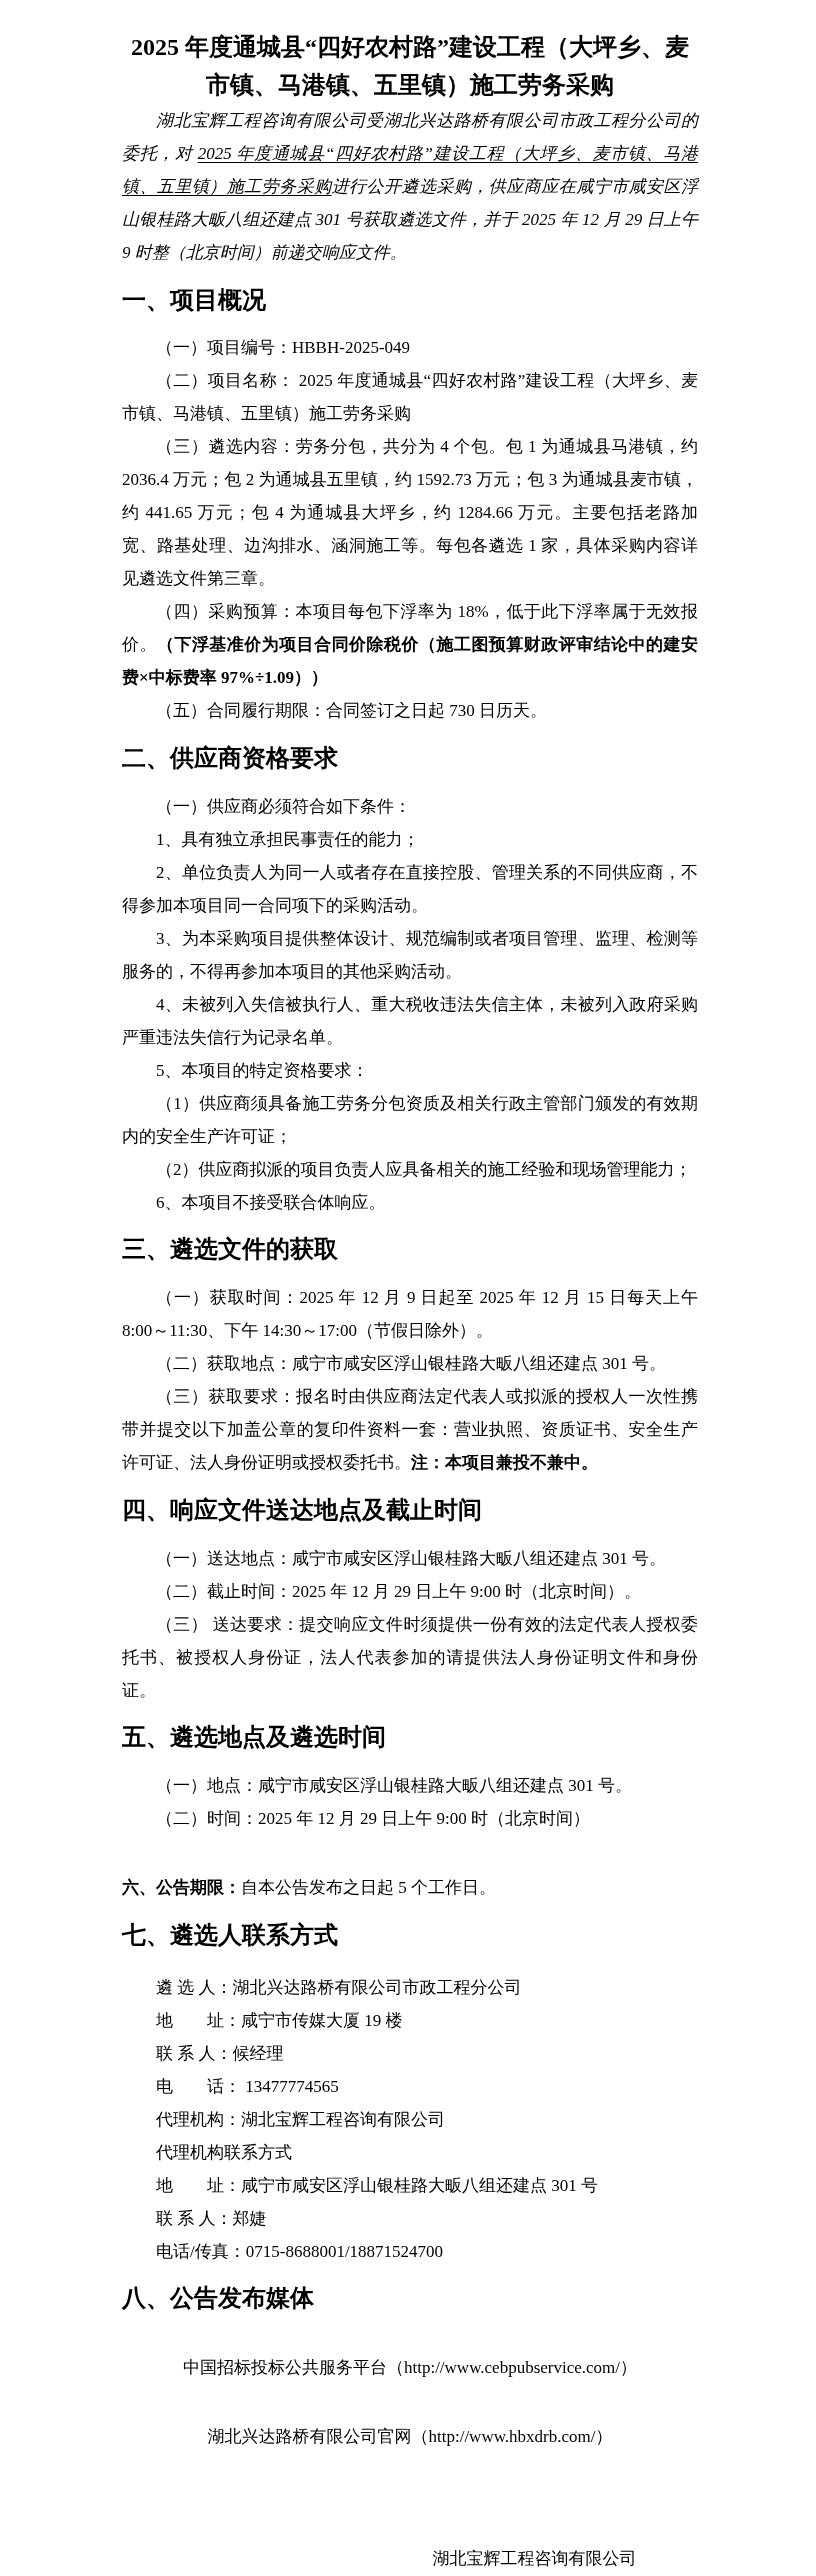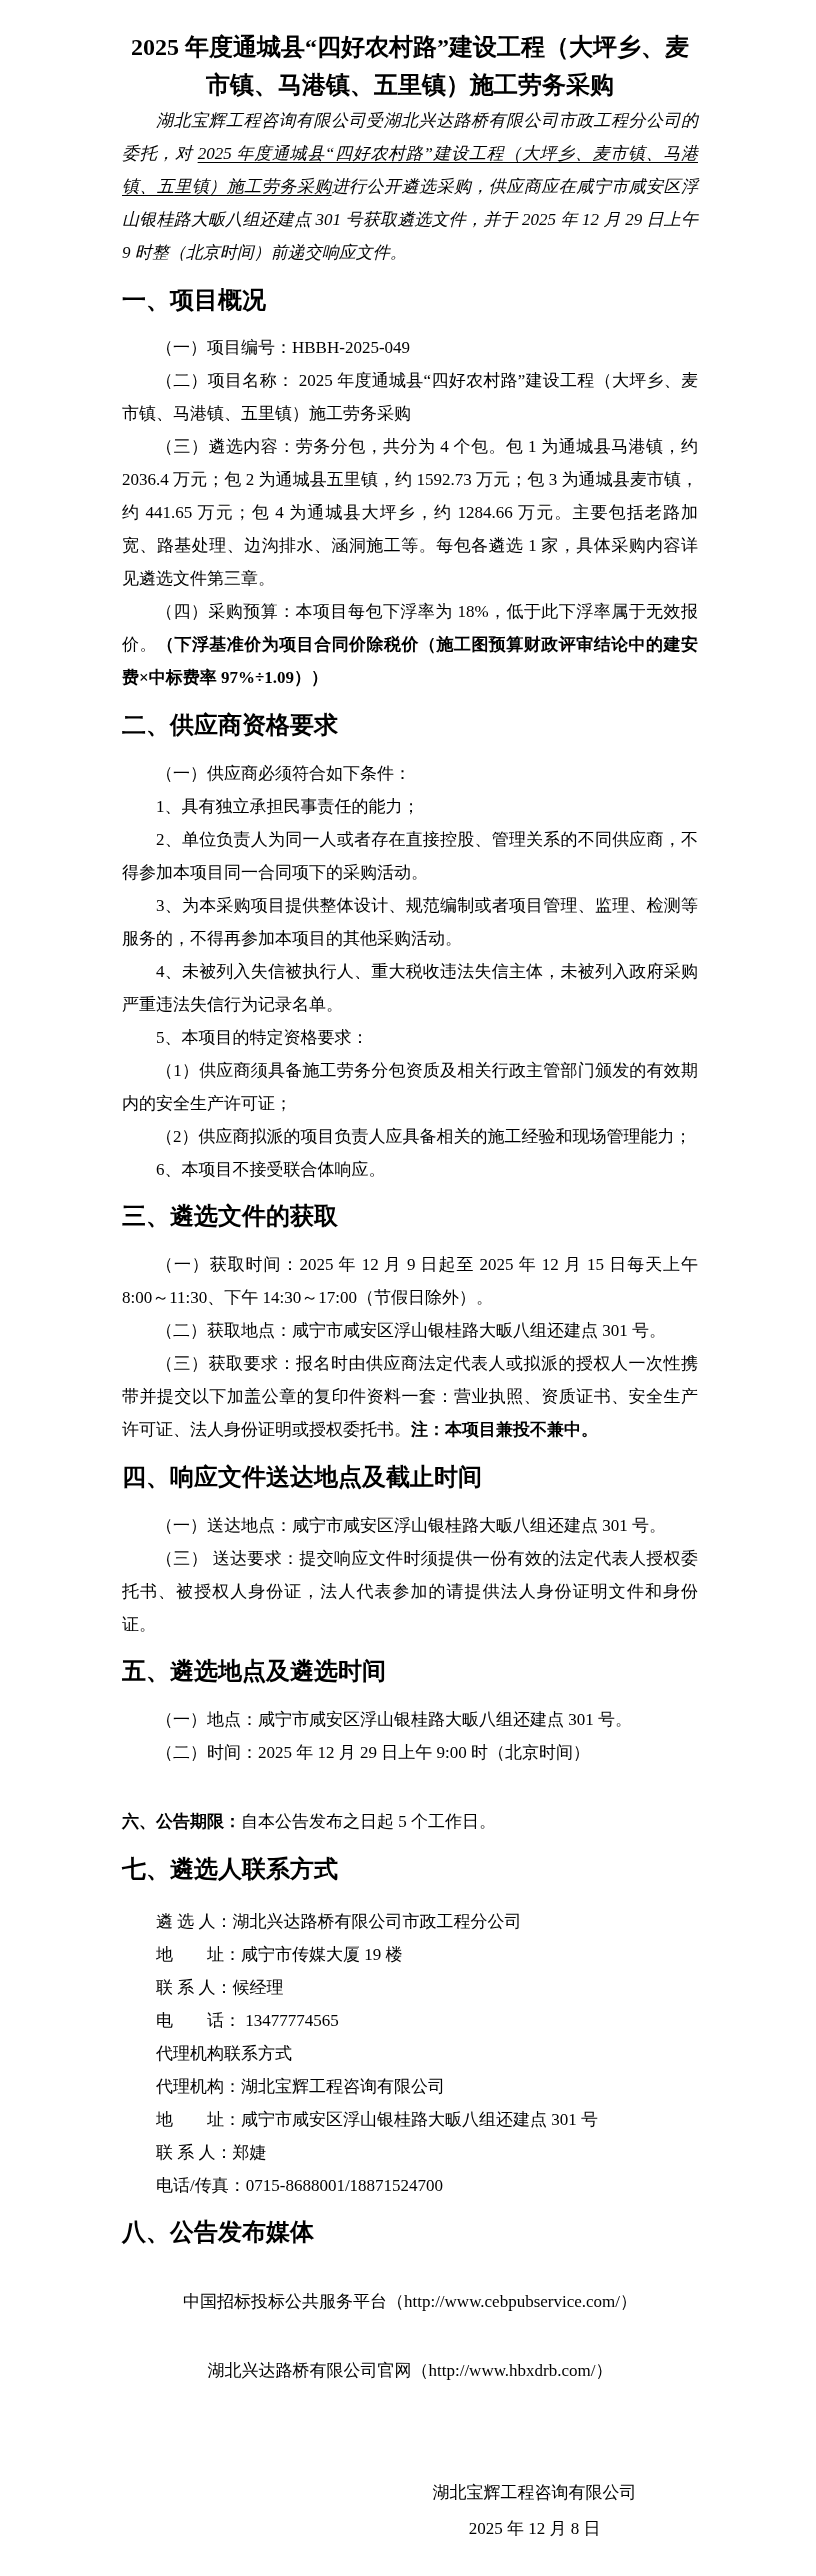--- a/index.html
+++ b/index.html
@@ -60,55 +60,57 @@
 
   <h1 class="doc-title">2025 年度通城县“四好农村路”建设工程（大坪乡、麦市镇、马港镇、五里镇）施工劳务采购</h1>
 
   <p class="body intro"><span>湖北宝辉工程咨询有限公司受湖北兴达路桥有限公司市政工程分公司的委托，对 </span><span class="u">2025 年度通城县“四好农村路”建设工程（大坪乡、麦市镇、马港镇、五里镇）施工劳务采购</span><span>进行公开遴选采购，供应商应在咸宁市咸安区浮山银桂路大畈八组还建点 301 号获取遴选文件，并于 2025 年 12 月 29 日上午 9 时整（北京时间）前递交响应文件。</span></p>
 
   <h2 class="sec">一、项目概况</h2>
   <p class="body">（一）项目编号：HBBH-2025-049</p>
   <p class="body">（二）项目名称： 2025 年度通城县“四好农村路”建设工程（大坪乡、麦市镇、马港镇、五里镇）施工劳务采购</p>
   <p class="body">（三）遴选内容：劳务分包，共分为 4 个包。包 1 为通城县马港镇，约 2036.4 万元；包 2 为通城县五里镇，约 1592.73 万元；包 3 为通城县麦市镇，约 441.65 万元；包 4 为通城县大坪乡，约 1284.66 万元。主要包括老路加宽、路基处理、边沟排水、涵洞施工等。每包各遴选 1 家，具体采购内容详见遴选文件第三章。</p>
   <p class="body"><span>（四）采购预算：本项目每包下浮率为 18%，低于此下浮率属于无效报价。</span><span class="b">（下浮基准价为项目合同价除税价（施工图预算财政评审结论中的建安费×中标费率 97%÷1.09））</span></p>
+  <p class="body">（五）合同履行期限：合同签订之日起 730 日历天。</p>
 
   <h2 class="sec">二、供应商资格要求</h2>
   <p class="body">（一）供应商必须符合如下条件：</p>
   <p class="body">1、具有独立承担民事责任的能力；</p>
   <p class="body">2、单位负责人为同一人或者存在直接控股、管理关系的不同供应商，不得参加本项目同一合同项下的采购活动。</p>
   <p class="body">3、为本采购项目提供整体设计、规范编制或者项目管理、监理、检测等服务的，不得再参加本项目的其他采购活动。</p>
   <p class="body">4、未被列入失信被执行人、重大税收违法失信主体，未被列入政府采购严重违法失信行为记录名单。</p>
   <p class="body">5、本项目的特定资格要求：</p>
   <p class="body">（1）供应商须具备施工劳务分包资质及相关行政主管部门颁发的有效期内的安全生产许可证；</p>
   <p class="body">（2）供应商拟派的项目负责人应具备相关的施工经验和现场管理能力；</p>
   <p class="body">6、本项目不接受联合体响应。</p>
 
   <h2 class="sec">三、遴选文件的获取</h2>
   <p class="body">（一）获取时间：2025 年 12 月 9 日起至 2025 年 12 月 15 日每天上午 8:00～11:30、下午 14:30～17:00（节假日除外）。</p>
   <p class="body">（二）获取地点：咸宁市咸安区浮山银桂路大畈八组还建点 301 号。</p>
   <p class="body"><span>（三）获取要求：报名时由供应商法定代表人或拟派的授权人一次性携带并提交以下加盖公章的复印件资料一套：营业执照、资质证书、安全生产许可证、法人身份证明或授权委托书。</span><span class="b">注：本项目兼投不兼中。</span></p>
 
   <h2 class="sec">四、响应文件送达地点及截止时间</h2>
   <p class="body">（一）送达地点：咸宁市咸安区浮山银桂路大畈八组还建点 301 号。</p>
+  <p class="body">（二）截止时间：2025 年 12 月 29 日上午 9:00 时（北京时间）。</p>
   <p class="body">（三） 送达要求：提交响应文件时须提供一份有效的法定代表人授权委托书、被授权人身份证，法人代表参加的请提供法人身份证明文件和身份证。</p>
 
   <h2 class="sec">五、遴选地点及遴选时间</h2>
   <p class="body">（一）地点：咸宁市咸安区浮山银桂路大畈八组还建点 301 号。</p>
   <p class="body">（二）时间：2025 年 12 月 29 日上午 9:00 时（北京时间）</p>
 
   <p class="body noindent"><span class="b">六、公告期限：</span><span>自本公告发布之日起 5 个工作日。</span></p>
 
   <h2 class="sec">七、遴选人联系方式</h2>
   <div class="contacts">
     <p class="body"><span>遴 选 人：</span><span>湖北兴达路桥有限公司市政工程分公司</span></p>
     <p class="body"><span>地　　址：</span><span>咸宁市传媒大厦 19 楼</span></p>
     <p class="body"><span>联 系 人：</span><span>候经理</span></p>
     <p class="body"><span>电　　话：</span><span> 13477774565</span></p>
+    <p class="body"><span>代理机构：</span><span>湖北宝辉工程咨询有限公司</span></p>
     <p class="body"><span>代理机构联系方式</span></p>
-    <p class="body"><span>代理机构：</span><span>湖北宝辉工程咨询有限公司</span></p>
     <p class="body"><span>地　　址：</span><span>咸宁市咸安区浮山银桂路大畈八组还建点 301 号</span></p>
     <p class="body"><span>联 系 人：</span><span>郑婕</span></p>
     <p class="body"><span>电话/传真：</span><span>0715-8688001/18871524700</span></p>
   </div>
 
   <h2 class="sec">八、公告发布媒体</h2>
   <div class="media-block">
     <p class="body noindent">中国招标投标公共服务平台（http://www.cebpubservice.com/）</p>
     <p class="body noindent">湖北兴达路桥有限公司官网（http://www.hbxdrb.com/）</p>
   </div>

